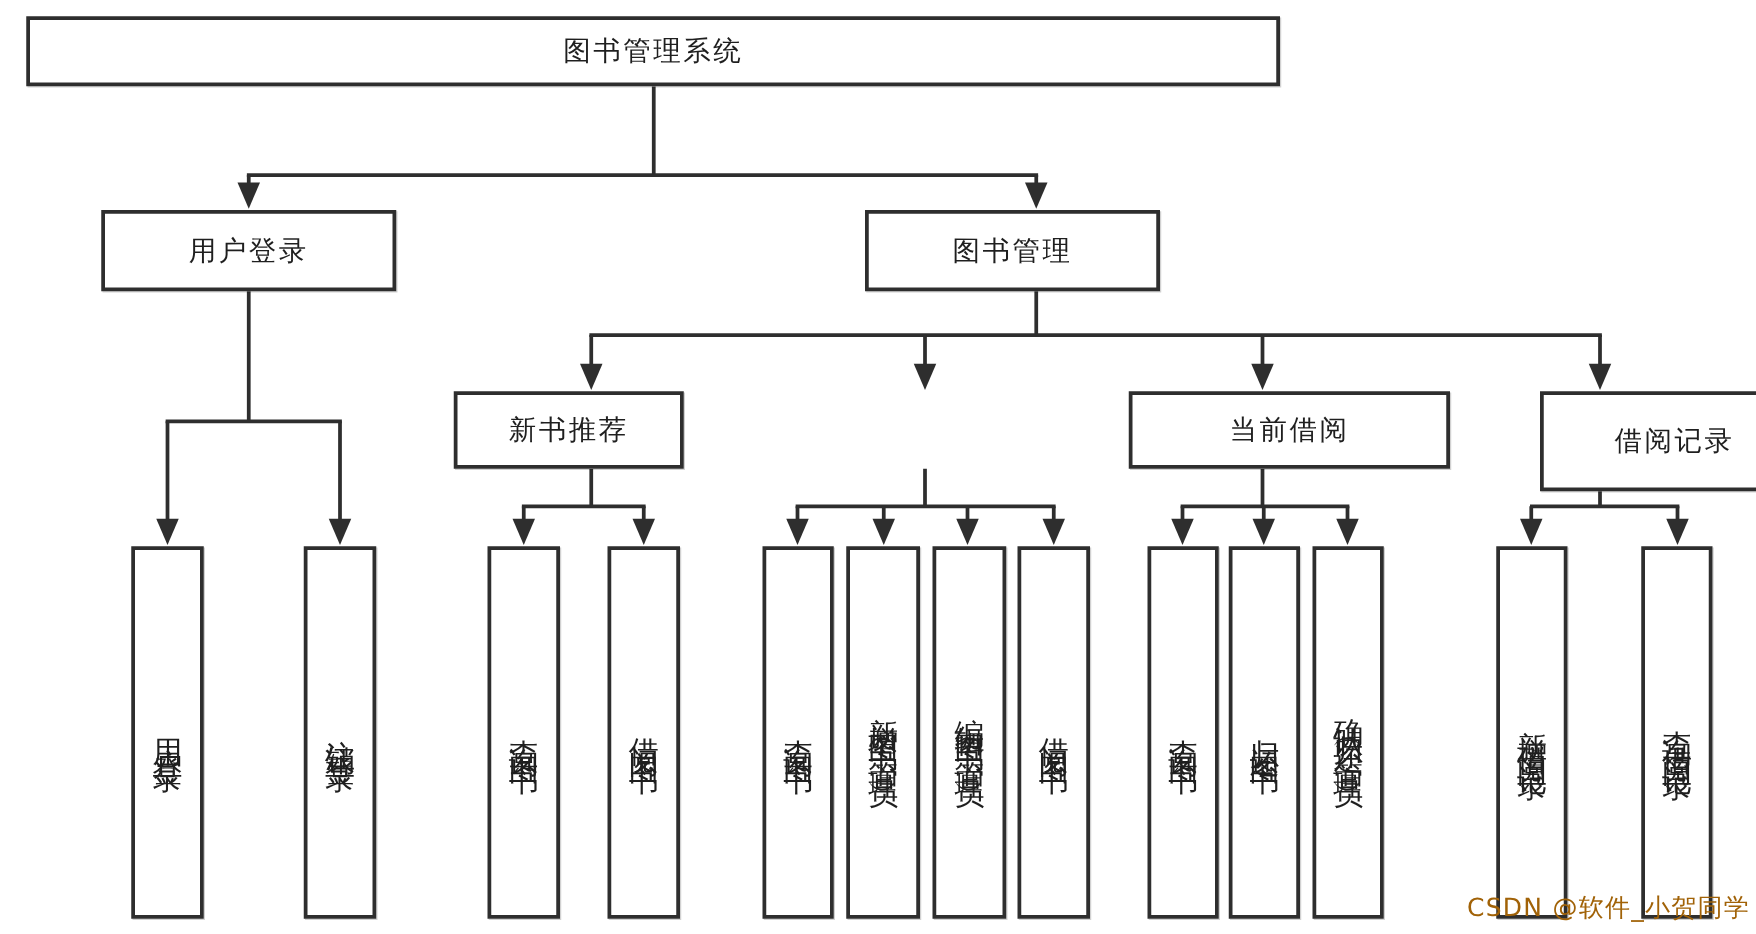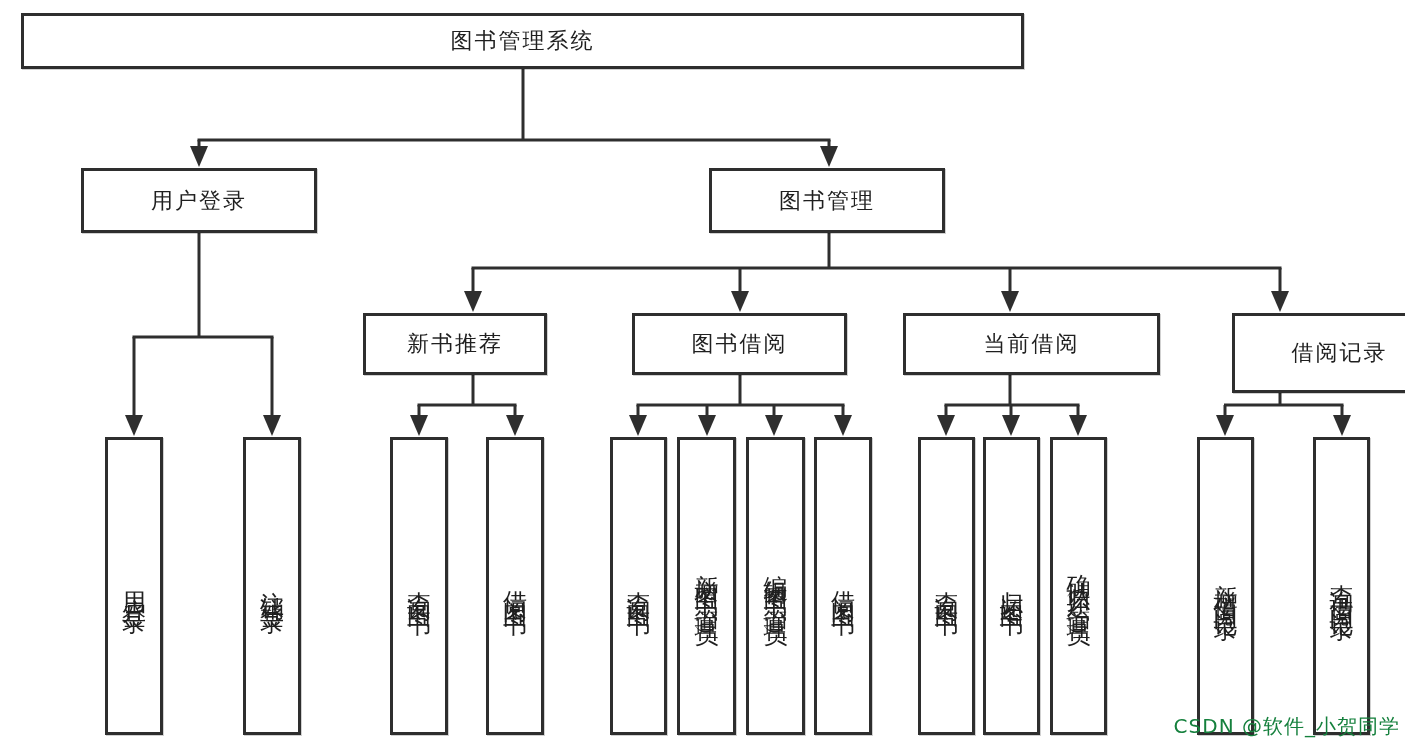--- a/index.html
+++ b/index.html
@@ -24,21 +24,21 @@
   .node.h .lbl { font-size:22px; letter-spacing:2px; white-space:nowrap; }
   .node.v .lbl {
     writing-mode:vertical-rl;
     font-size:24px; letter-spacing:7px;
     line-height:1;
   }
   .watermark {
     position:absolute;
     right:5px; bottom:7px;
     font-size:20px;
-    color:#15803d;
+    color:#a16207;
     letter-spacing:1px;
     white-space:nowrap;
     z-index:5;
   }
 </style>
 </head>
 <body>
 
 <div id="canvas">
 
@@ -111,29 +111,26 @@
     </g>
   </svg>
 
   <div class="node h" style="left:21px;top:13px;width:1003px;height:56px">
     <span class="lbl">图书管理系统</span>
   </div>
 
   <div class="node h" style="left:81px;top:168px;width:236px;height:65px">
     <span class="lbl">用户登录</span>
   </div>
-  <div class="node h" style="left:709px;top:168px;width:236px;height:65px">
+  <div class="node h" style="left:692px;top:168px;width:236px;height:65px">
     <span class="lbl">图书管理</span>
   </div>
 
   <div class="node h" style="left:363px;top:313px;width:184px;height:62px">
     <span class="lbl">新书推荐</span>
-  </div>
-  <div class="node h" style="left:632px;top:313px;width:215px;height:62px">
-    <span class="lbl">图书借阅</span>
   </div>
   <div class="node h" style="left:903px;top:313px;width:257px;height:62px">
     <span class="lbl">当前借阅</span>
   </div>
   <div class="node h" style="left:1232px;top:313px;width:215px;height:80px">
     <span class="lbl">借阅记录</span>
   </div>
 
   <div class="node v" style="left:105px;top:437px;width:58px;height:298px">
     <span class="lbl">用户登录</span>

